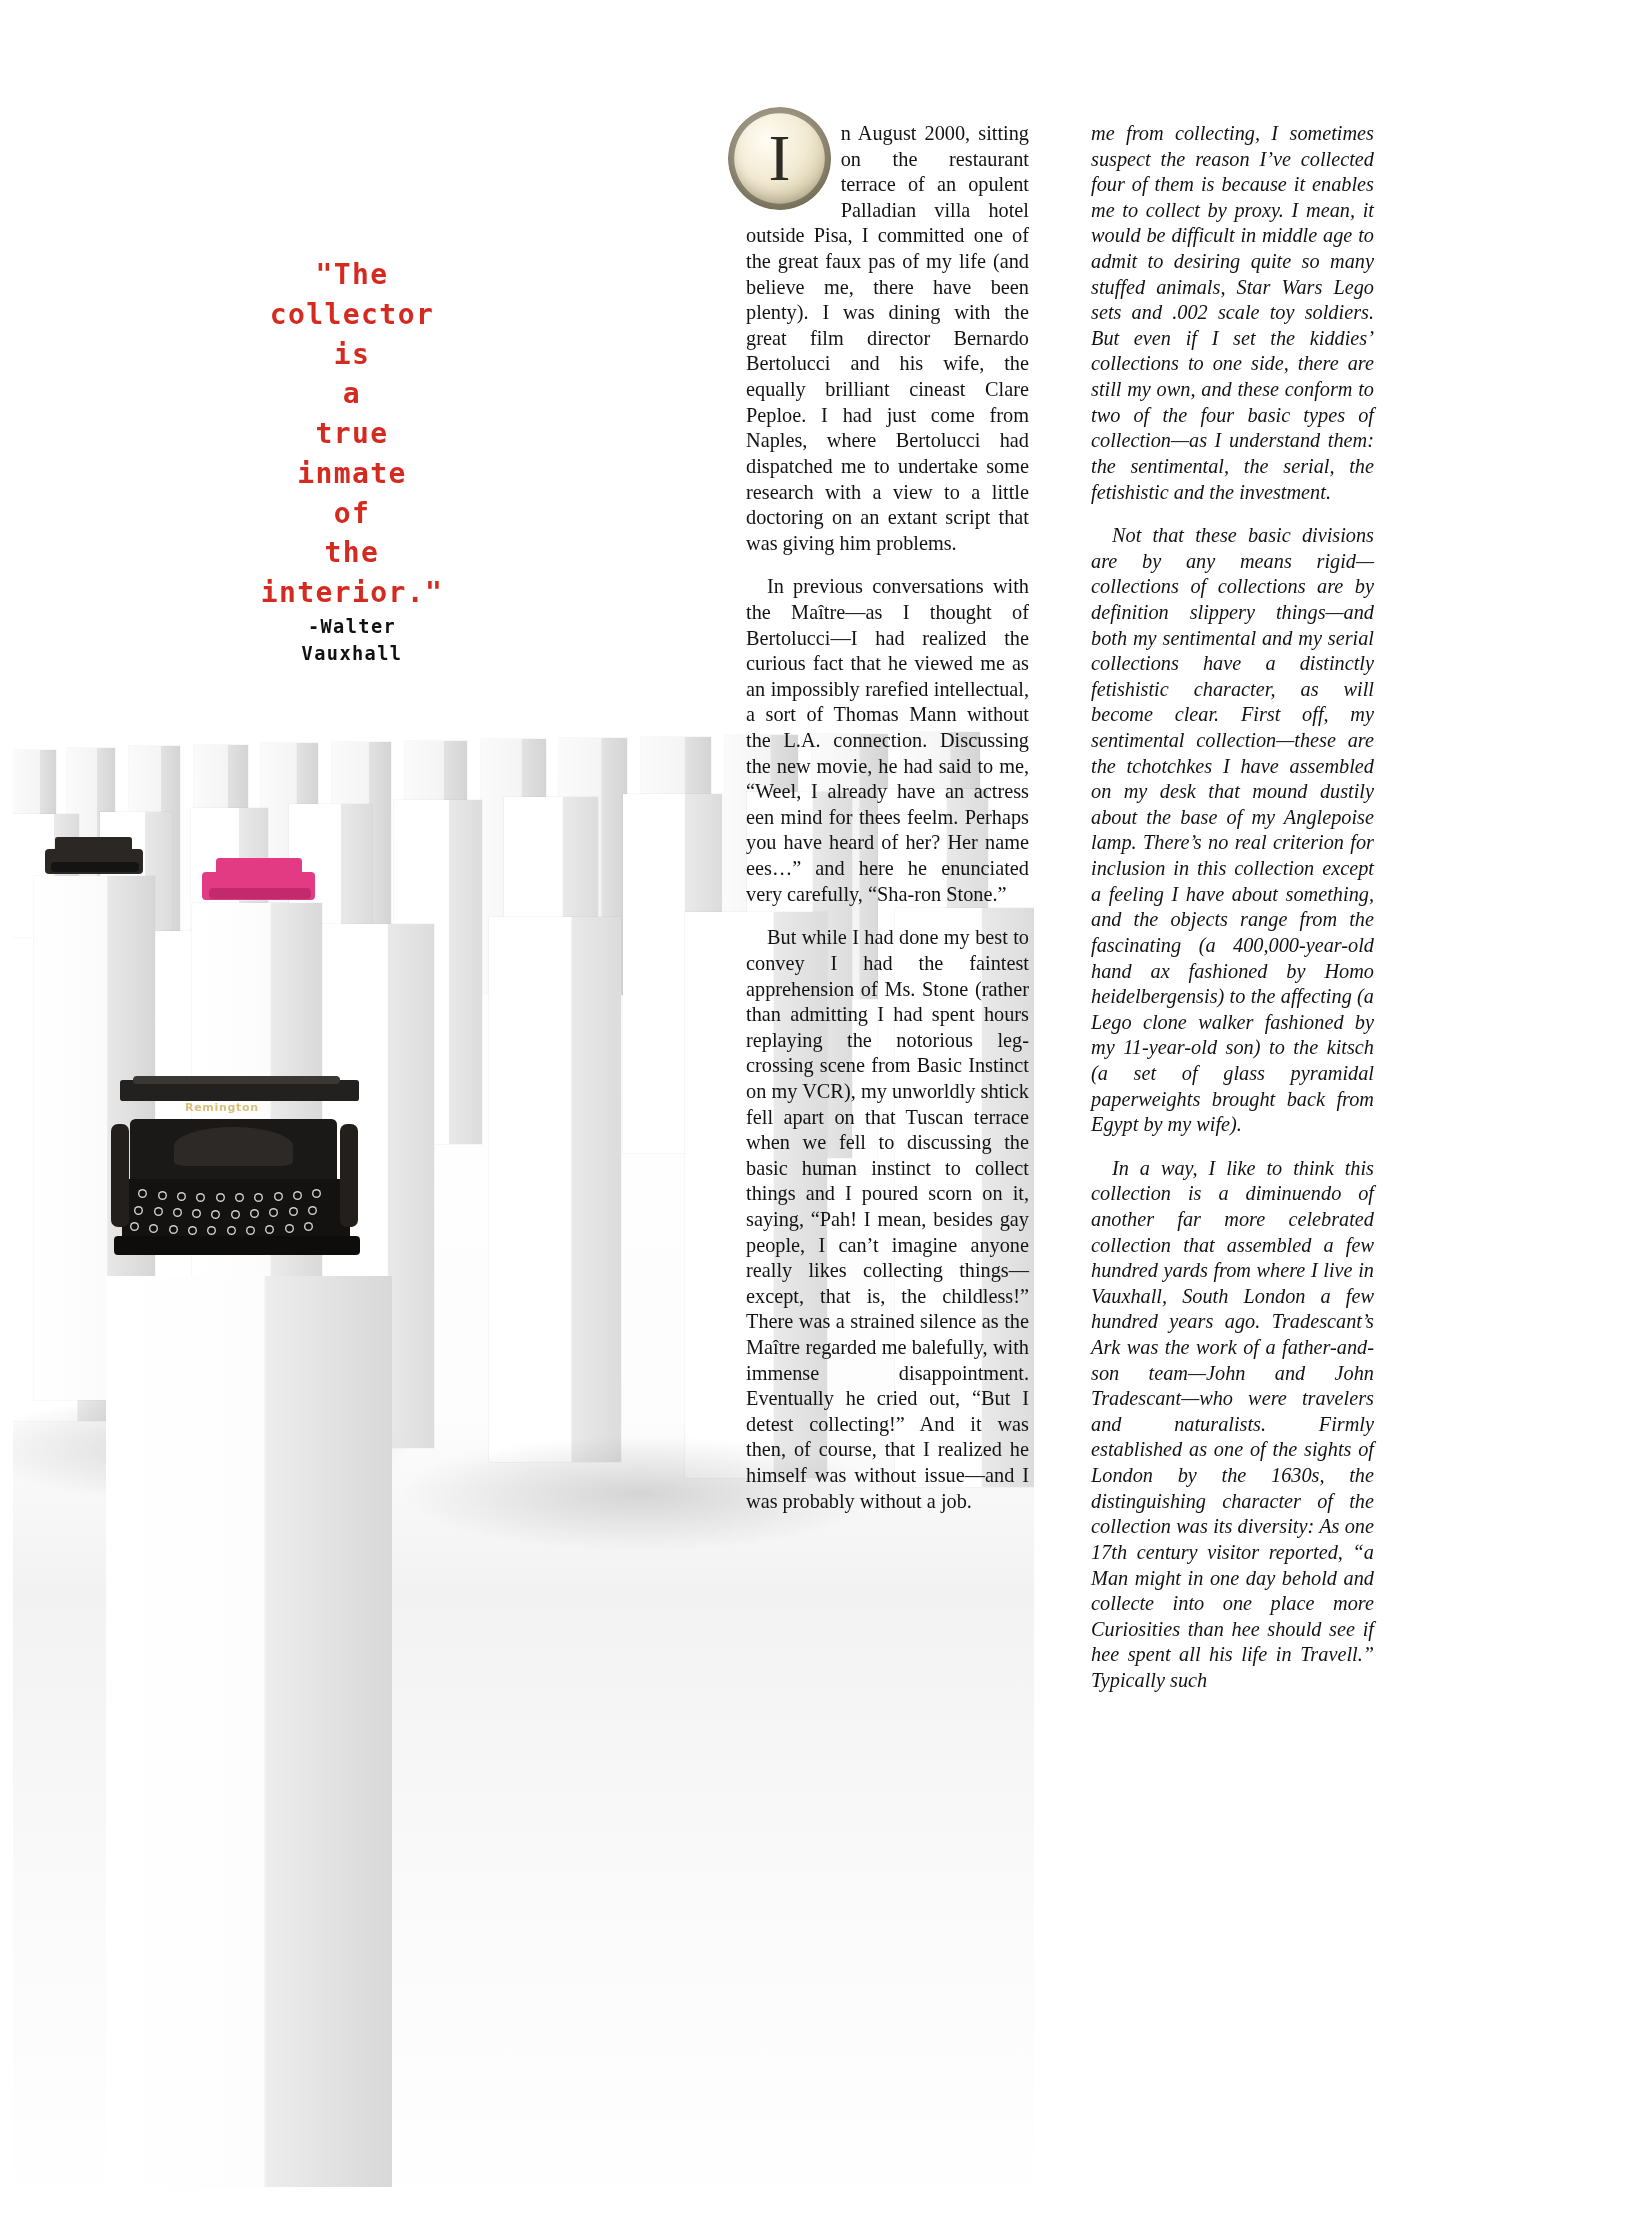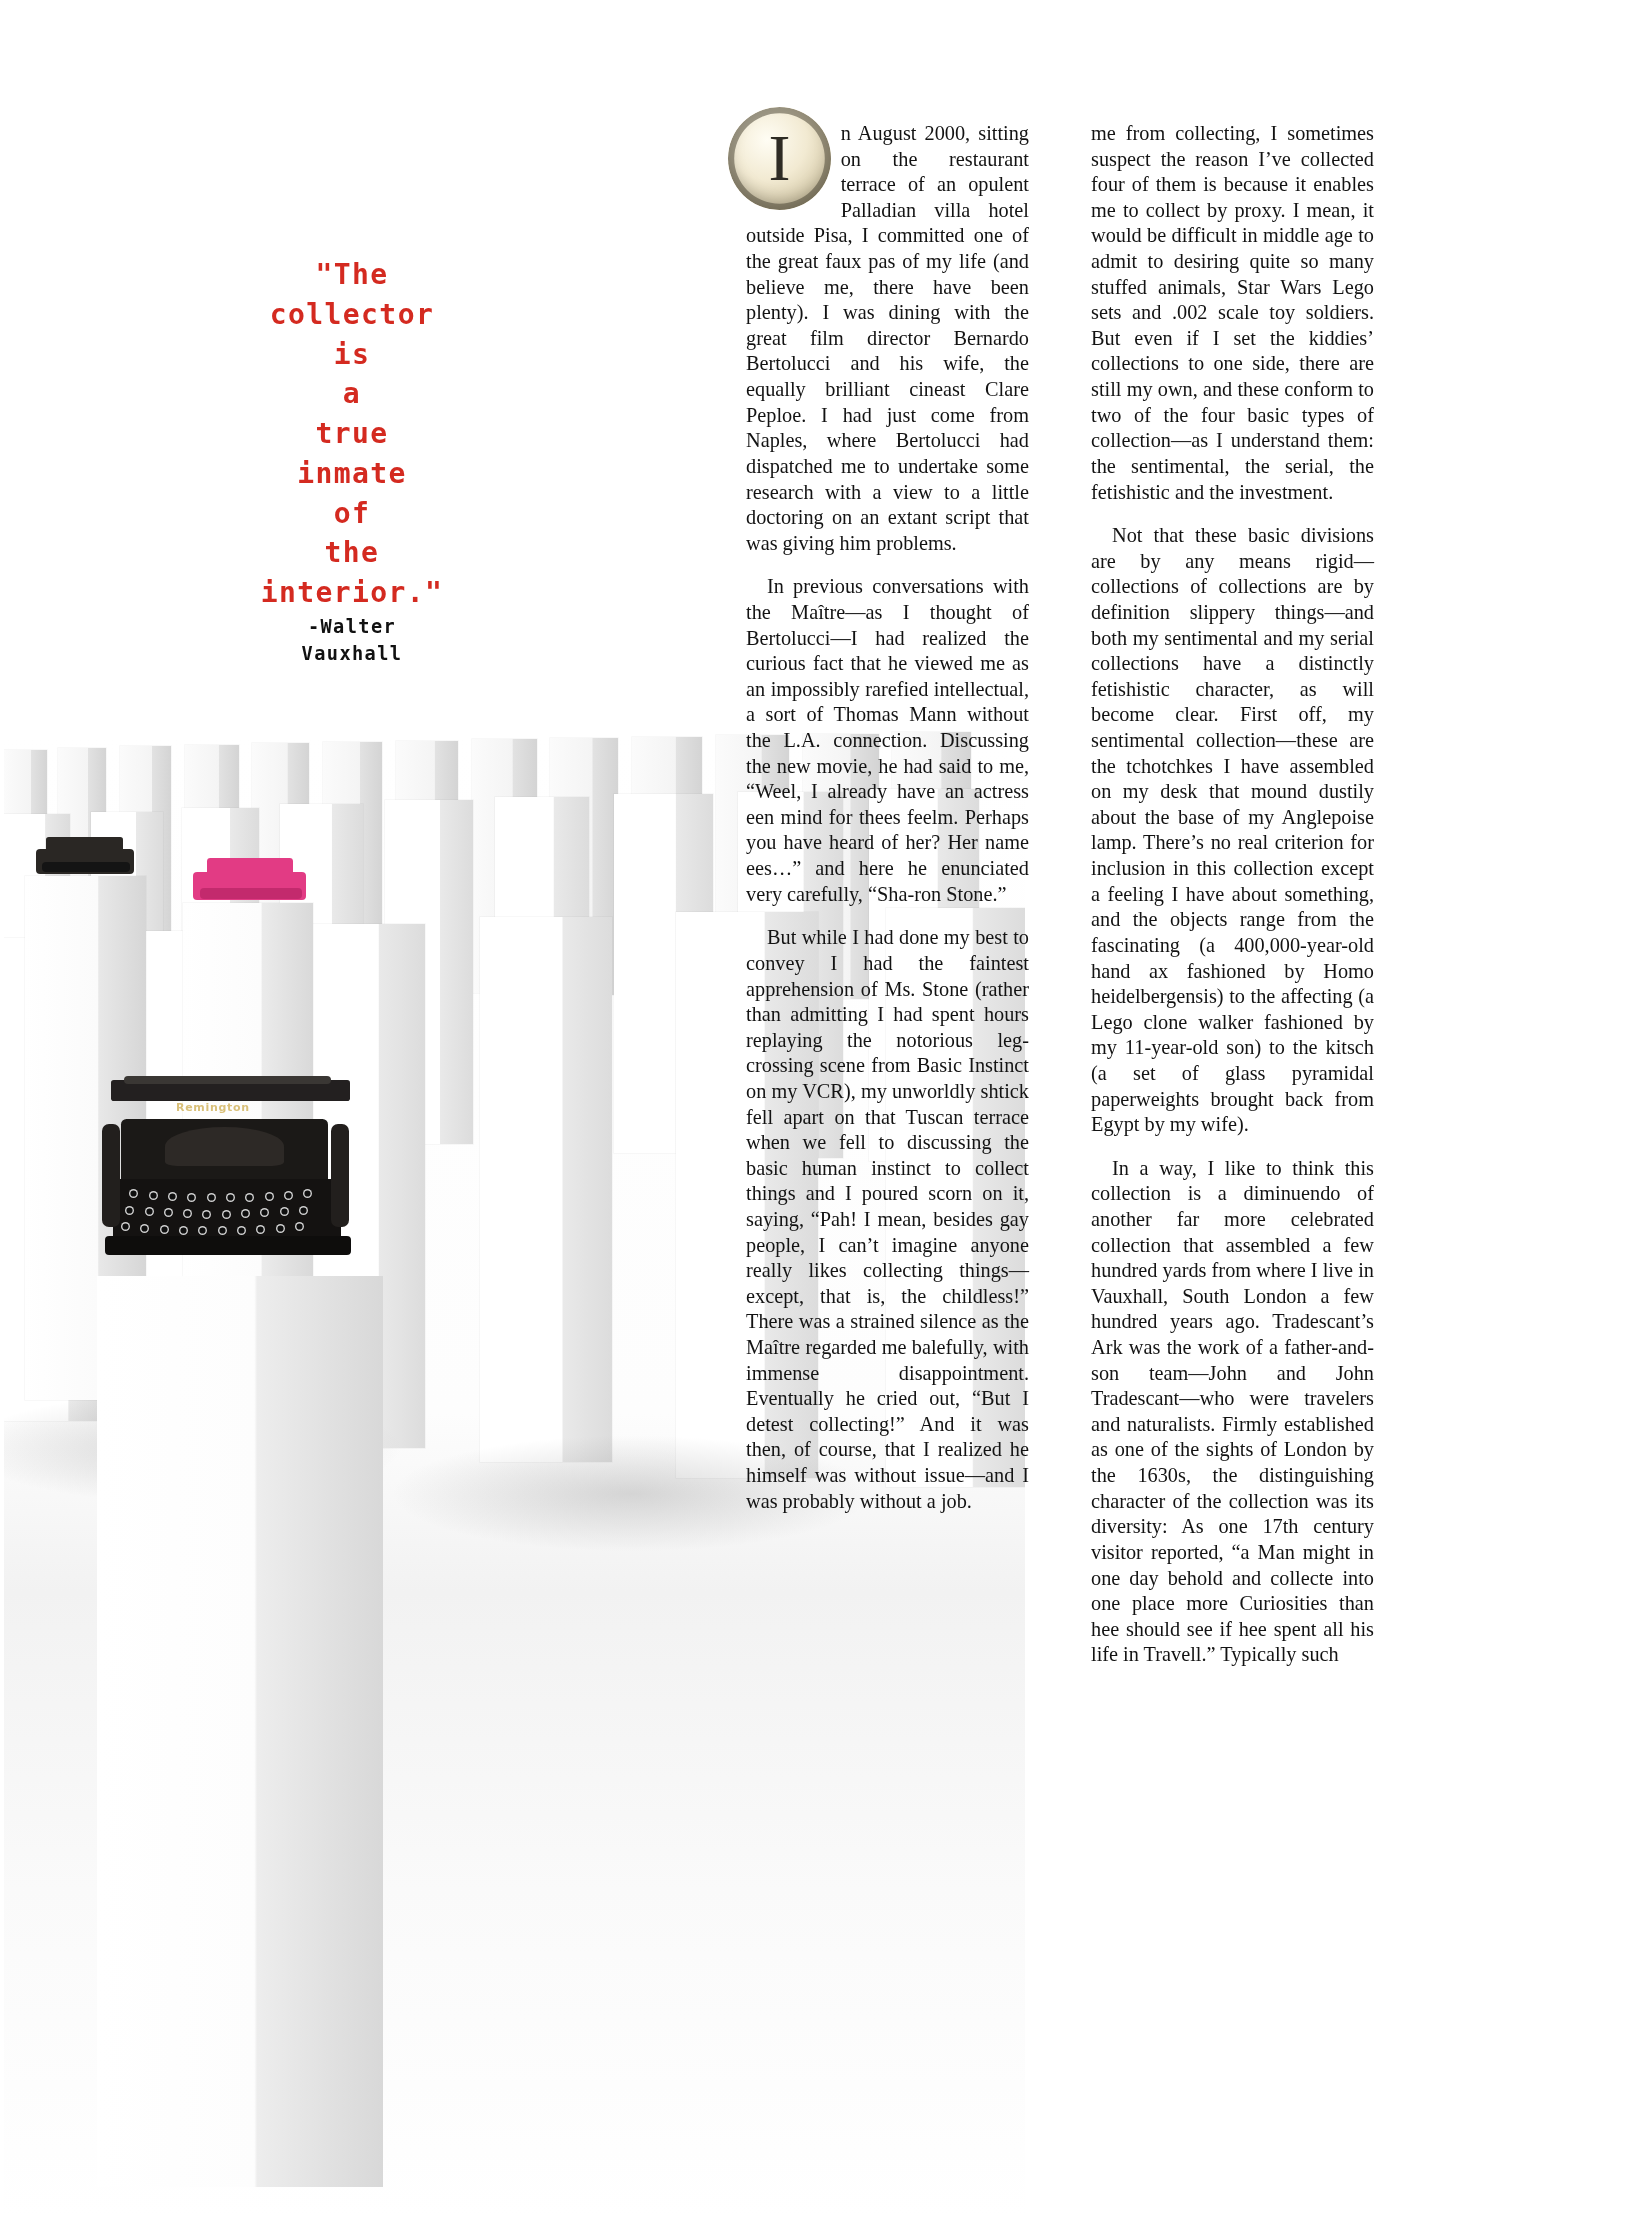--- a/index.html
+++ b/index.html
@@ -41,21 +41,21 @@
     line-height: 1.45;
     letter-spacing: 1.4px;
     color: #111;
     font-weight: 700;
     white-space: pre-line;
   }
 
   
   .photo {
     position: absolute;
-    left: 4px;
+    left: 13px;
     top: 731px;
     width: 1021px;
     height: 1485px;
     overflow: hidden;
     background: #4c1d95;
   }
   .photo-floor {
     position: absolute;
     left: 0; top: 0; right: 0; bottom: 0;
     background:
@@ -156,21 +156,21 @@
     color: #131313;
     hyphens: auto;
     -webkit-hyphens: auto;
   }
   .col p {
     margin: 18px;
     text-indent: 21px;
   }
   .col p.first { text-indent: 0; }
   .col-1 { left: 728px; }
-  .col-2 { left: 1073px; }
+  .col-2 { left: 1073px; font-style: italic; }
 </style>
 </head>
 <body>
 
 <div class="pullquote">"The
 collector
 is
 a
 true
 inmate

